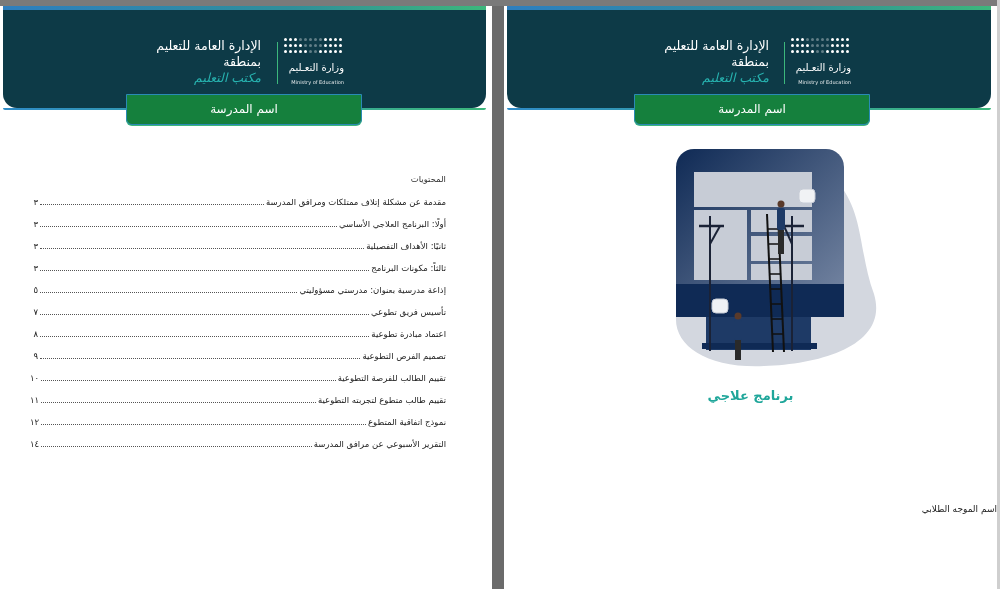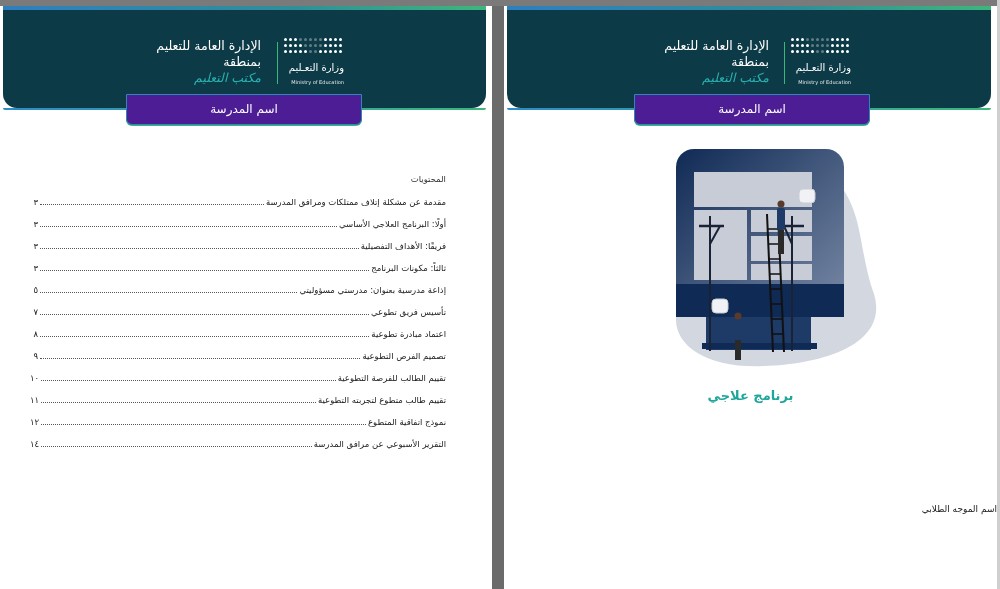--- a/index.html
+++ b/index.html
@@ -55,21 +55,21 @@
       position: absolute; top: 32px; width: 1px; height: 42px; background: #3cb77c;
     }
     .header-text {
       position: absolute; top: 28px; direction: rtl; color: #ffffff;
       font-size: 12.5px; line-height: 16px;
     }
     .header-text .office { color: #27b3b0; font-style: italic; }
 
     .school-tab {
       position: absolute; top: 88px; height: 31px;
-      background: #4c1d95;
+      background: #15803d;
       border: 1px solid #2a8ab5;
       border-bottom-left-radius: 6px; border-bottom-right-radius: 6px;
       color: #ffffff; font-size: 12px; text-align: center; line-height: 29px; direction: rtl;
       box-shadow: 0 1px 0 #3cb77c;
     }
 
     
     .toc-title {
       position: absolute; right: 46px; top: 168px; font-size: 8.5px; color: #333; direction: rtl;
     }
@@ -166,21 +166,21 @@
         <span class="toc-label">مقدمة عن مشكلة إتلاف ممتلكات ومرافق المدرسة</span>
         <span class="toc-dots"></span>
         <span class="toc-page">٣</span>
       </div>
     <div class="toc-row">
         <span class="toc-label">أولًا: البرنامج العلاجي الأساسي</span>
         <span class="toc-dots"></span>
         <span class="toc-page">٣</span>
       </div>
     <div class="toc-row">
-        <span class="toc-label">فريقًا: الأهداف التفصيلية</span>
+        <span class="toc-label">ثانيًا: الأهداف التفصيلية</span>
         <span class="toc-dots"></span>
         <span class="toc-page">٣</span>
       </div>
     <div class="toc-row">
         <span class="toc-label">ثالثاً: مكونات البرنامج</span>
         <span class="toc-dots"></span>
         <span class="toc-page">٣</span>
       </div>
     <div class="toc-row">
         <span class="toc-label">إذاعة مدرسية بعنوان: مدرستي مسؤوليتي</span>

